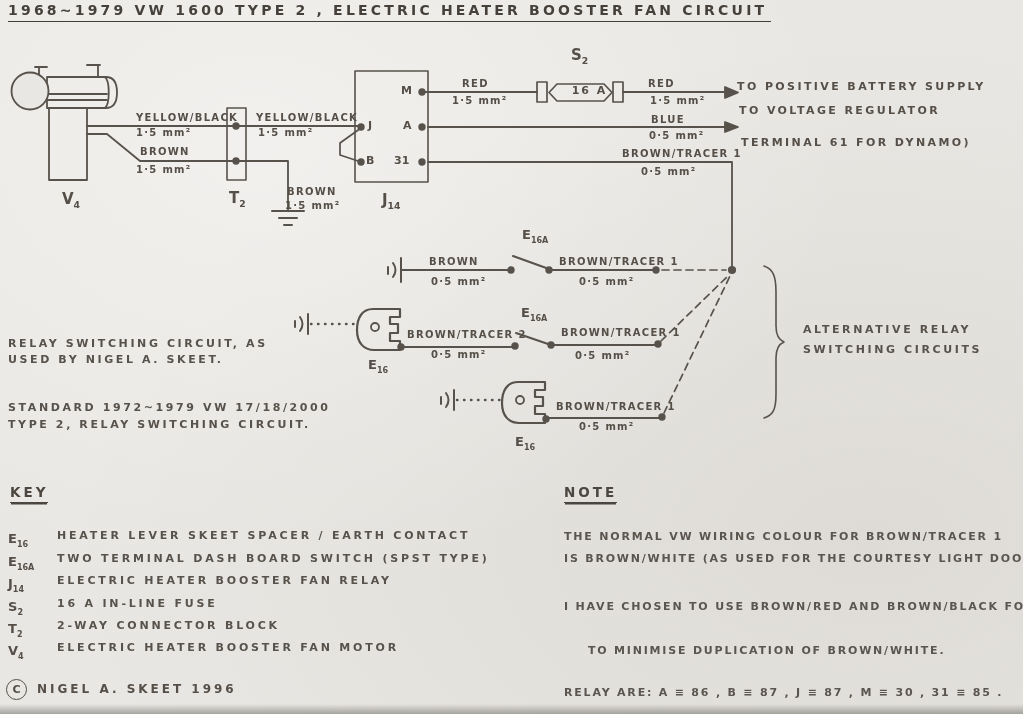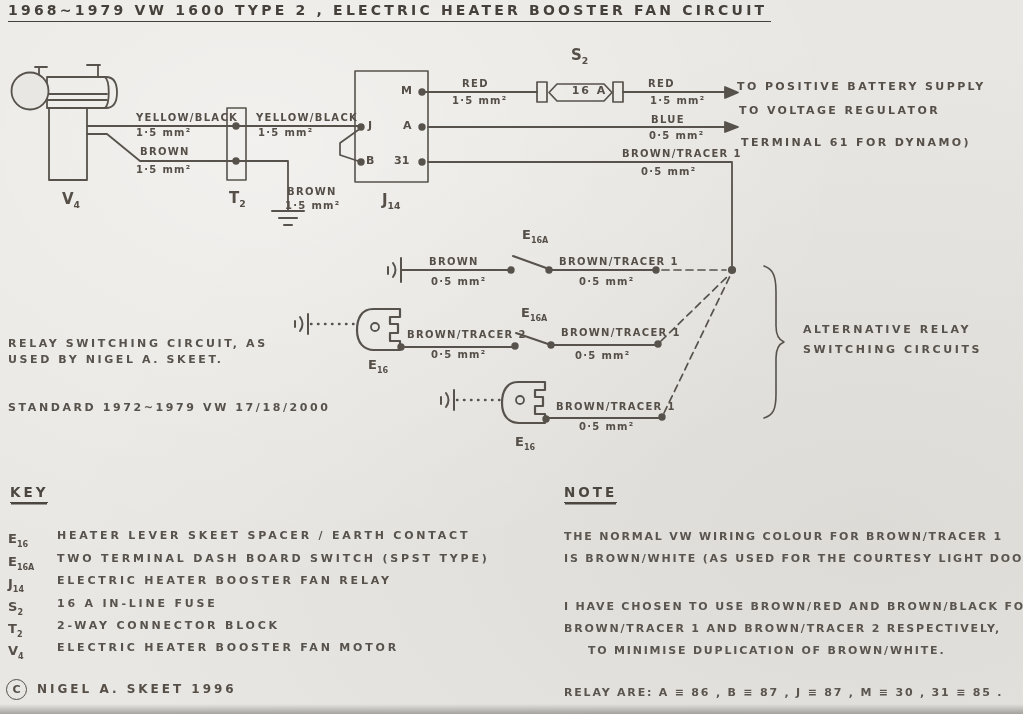--- a/index.html
+++ b/index.html
@@ -210,20 +210,21 @@
 
   <div class="lbl fuse-val" style="left:552px;top:85px;width:75px">16 A</div>
 
   <div class="lbl dest" style="left:737px;top:81px">TO POSITIVE BATTERY SUPPLY</div>
   <div class="lbl dest" style="left:739px;top:105px">TO VOLTAGE REGULATOR</div>
   <div class="lbl dest" style="left:741px;top:137px">TERMINAL 61 FOR DYNAMO)</div>
 
   <div class="lbl anno" style="left:8px;top:338px">RELAY SWITCHING CIRCUIT, AS</div>
   <div class="lbl anno" style="left:8px;top:354px">USED BY NIGEL A. SKEET.</div>
   <div class="lbl anno" style="left:8px;top:402px">STANDARD 1972~1979 VW 17/18/2000</div>
+  <div class="lbl anno" style="left:8px;top:419px">TYPE 2, RELAY SWITCHING CIRCUIT.</div>
   <div class="lbl anno" style="left:803px;top:324px">ALTERNATIVE RELAY</div>
   <div class="lbl anno" style="left:803px;top:344px">SWITCHING CIRCUITS</div>
 
   <div class="lbl heading" style="left:10px;top:485px">KEY</div>
   <div class="key-row" style="top:528px">
     <span class="key-sym"><span>E</span><sub>16</sub></span>
     <span class="key-desc">HEATER LEVER SKEET SPACER / EARTH CONTACT</span>
   </div>
   <div class="key-row" style="top:551px">
     <span class="key-sym"><span>E</span><sub>16A</sub></span>
@@ -246,17 +247,16 @@
     <span class="key-desc">ELECTRIC HEATER BOOSTER FAN MOTOR</span>
   </div>
 
   <div class="copyright-c">C</div>
   <div class="lbl copyright-text">NIGEL A. SKEET 1996</div>
 
   <div class="lbl heading" style="left:564px;top:485px">NOTE</div>
   <div class="lbl note-line" style="left:564px;top:531px">THE NORMAL VW WIRING COLOUR FOR BROWN/TRACER 1</div>
   <div class="lbl note-line" style="left:564px;top:553px">IS BROWN/WHITE (AS USED FOR THE COURTESY LIGHT DOOR-</div>
   <div class="lbl note-line" style="left:564px;top:601px">I HAVE CHOSEN TO USE BROWN/RED AND BROWN/BLACK FOR</div>
-  <div class="lbl note-line" style="left:564px;top:623px">BROWN/TRACER 1 AND BROWN/TRACER 2 RESPECTIVELY,</div>
   <div class="lbl note-line" style="left:588px;top:645px">TO MINIMISE DUPLICATION OF BROWN/WHITE.</div>
   <div class="lbl note-line" style="left:564px;top:687px">RELAY ARE: A ≡ 86 , B ≡ 87 , J ≡ 87 , M ≡ 30 , 31 ≡ 85 .</div>
 
 </div>
 
 </body></html>

